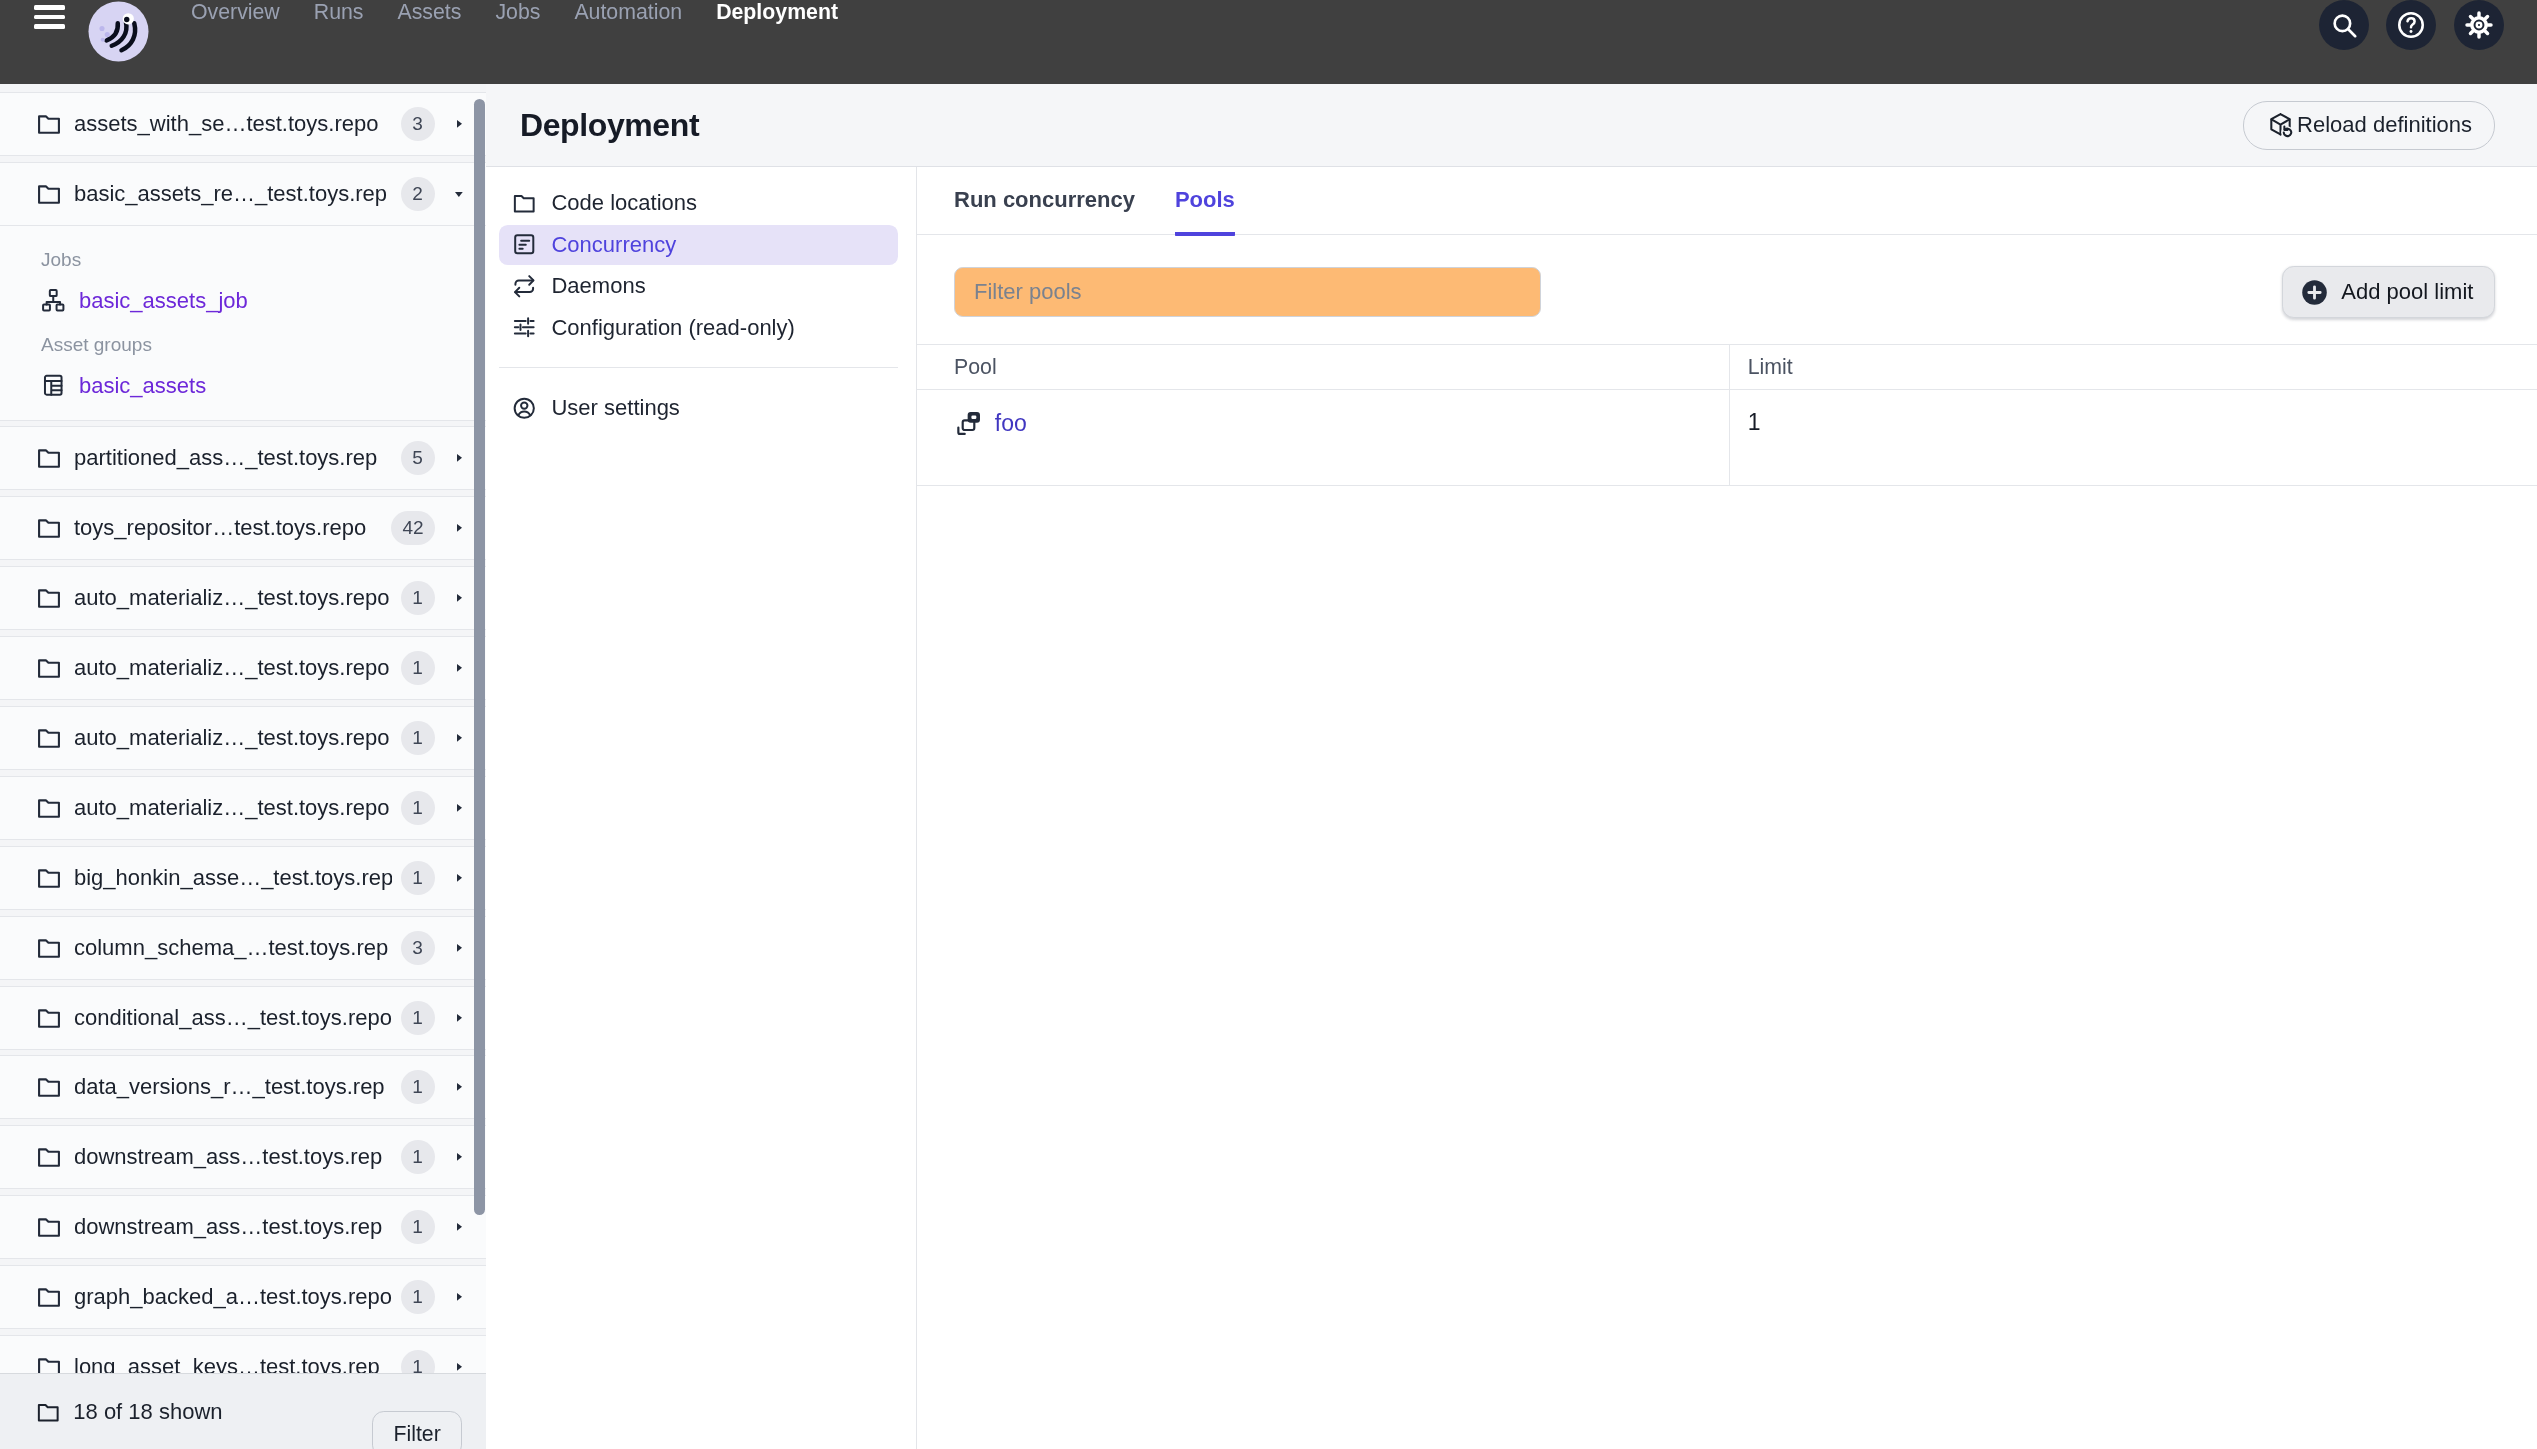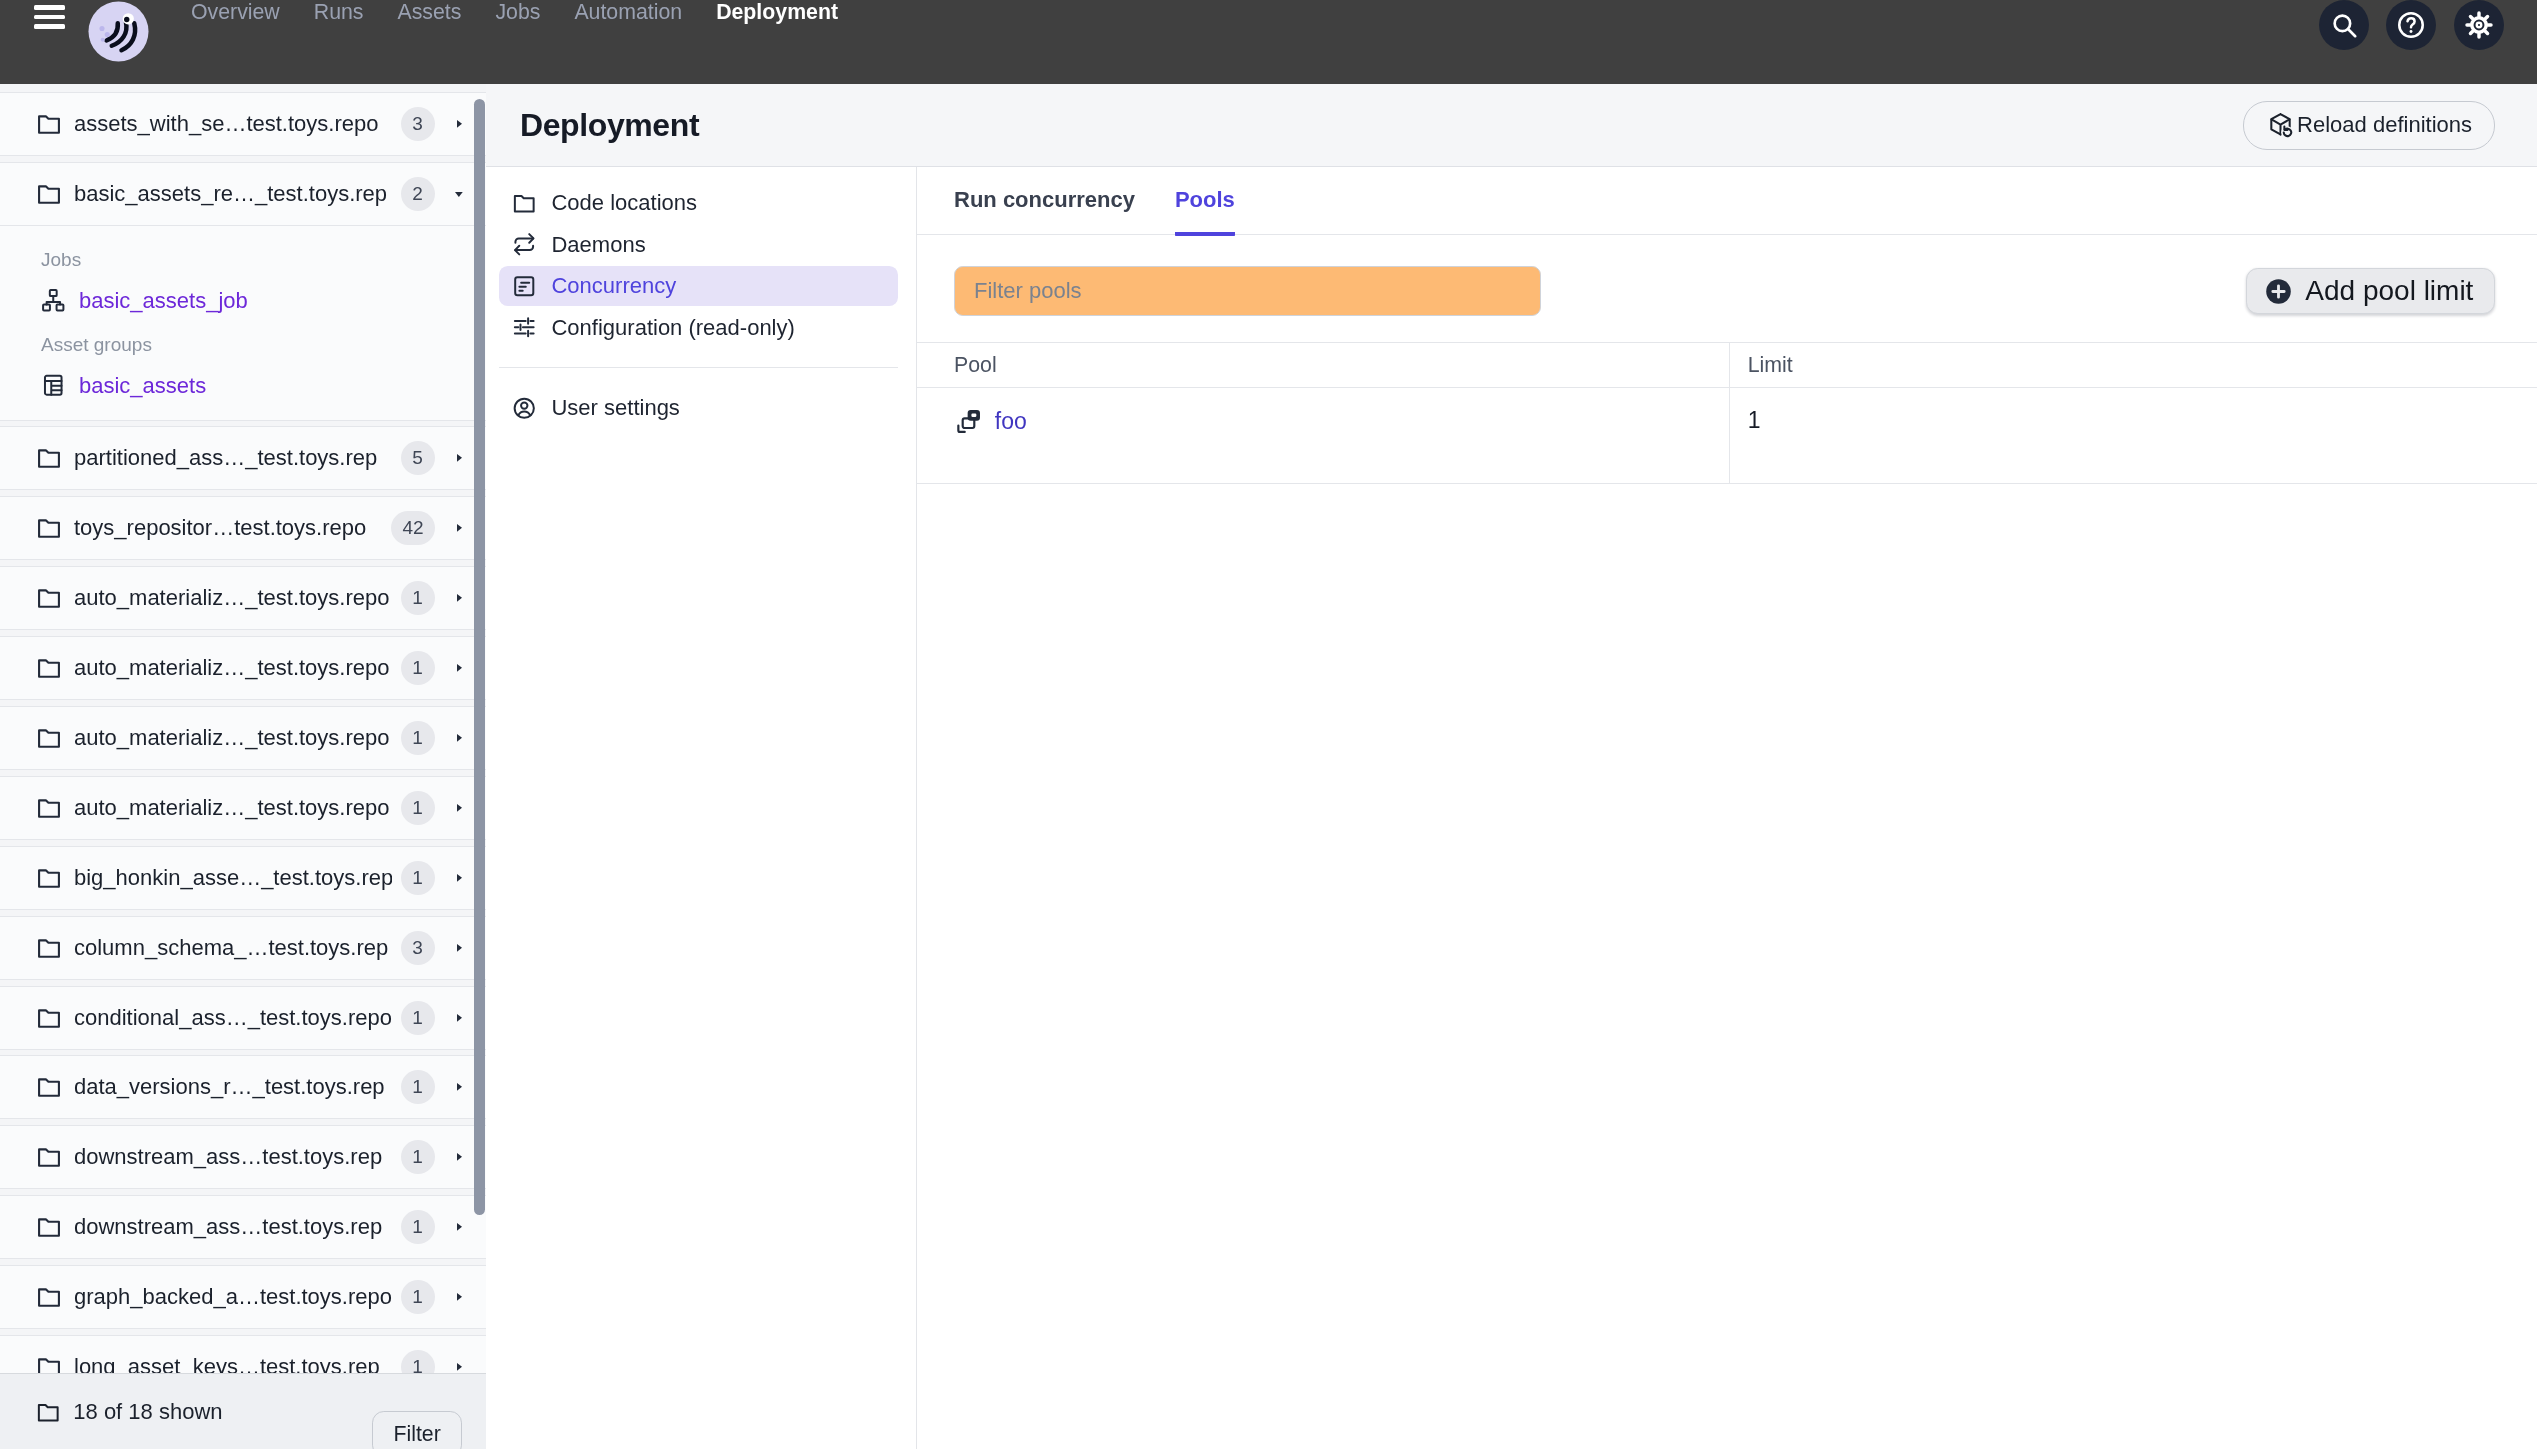--- a/index.html
+++ b/index.html
@@ -108,23 +108,23 @@
   }
   .tab.active { color:#4f43dd; border-bottom-color:#4f43dd; }
 
   .pools-toolbar { display:flex; align-items:center; margin:31px 43px 0 37px; }
   .filter-input {
     width:587px; height:50px; border:1.5px solid #cfd3da; border-radius:8.8px; background:#fdba74;
     font-size:22px; color:#1b212c; padding:0 19px; font-family:inherit; outline:none;
   }
   .filter-input::placeholder { color:#7a828f; }
   .add-pool-btn {
-    margin-left:auto; height:46px; padding:0 20.6px 0 16px; border:0.7px solid #d3d6db; border-radius:11.8px;
+    margin-left:auto; height:52px; padding:0 20.6px 0 16px; border:0.7px solid #d3d6db; border-radius:11.8px;
     background:#e9eaed; box-shadow:0 1.5px 2.9px rgba(15,23,42,0.18);
-    display:flex; align-items:center; gap:11px; font-size:28px; font-weight:500; color:#14181f;
+    display:flex; align-items:center; gap:11px; font-size:22px; font-weight:500; color:#14181f;
     font-family:inherit; cursor:pointer;
   }
   .add-pool-btn svg { width:31px; height:31px; }
 
   .pools-table { margin-top:26px; }
   .t-head {
     display:flex; height:46px; border-top:0.7px solid #e4e6ea; border-bottom:0.7px solid #e4e6ea;
   }
   .t-row { display:flex; height:96px; border-bottom:0.7px solid #e4e6ea; }
   .col-pool { width:812px; flex:0 0 auto; display:flex; align-items:center; padding-left:37px; }
@@ -507,39 +507,39 @@
       <div class="settings-nav">
         <div id="settings-nav-items">
             <div class="nav-item">
               <span style="display: inline-flex;">
                 <svg viewBox="0 0 24 24" fill="none" stroke="#232b3a" stroke-width="1.8" stroke-linecap="round" stroke-linejoin="round" class="fold">
                   <path d="M3.5 5.5h6l2 2h9v12h-17z"></path>
                 </svg>
               </span>
               <span>Code locations</span>
             </div>
+            <div class="nav-item selected">
+              <span style="display: inline-flex;">
+                <svg viewBox="0 0 24 24" fill="none" stroke="#232b3a" stroke-width="1.8" stroke-linecap="round" stroke-linejoin="round">
+                  <rect x="3.8" y="3.8" width="16.4" height="16.4" rx="2"></rect>
+                  <path d="M9.2 8.9h7.3M7.6 12.5h5.8M7.6 16h3"></path>
+                </svg>
+              </span>
+              <span>Concurrency</span>
+            </div>
             <div class="nav-item">
               <span style="display: inline-flex;">
                 <svg viewBox="0 0 24 24" fill="none" stroke="#232b3a" stroke-width="1.8" stroke-linecap="round" stroke-linejoin="round">
                   <path d="M16.5 2.8l3.9 3.9-3.9 3.9"></path>
                   <path d="M20 6.7H7a3 3 0 0 0-3 3v1"></path>
                   <path d="M7.5 21.2l-3.9-3.9 3.9-3.9"></path>
                   <path d="M4 17.3h13a3 3 0 0 0 3-3v-1"></path>
                 </svg>
               </span>
               <span>Daemons</span>
-            </div>
-            <div class="nav-item selected">
-              <span style="display: inline-flex;">
-                <svg viewBox="0 0 24 24" fill="none" stroke="#232b3a" stroke-width="1.8" stroke-linecap="round" stroke-linejoin="round">
-                  <rect x="3.8" y="3.8" width="16.4" height="16.4" rx="2"></rect>
-                  <path d="M9.2 8.9h7.3M7.6 12.5h5.8M7.6 16h3"></path>
-                </svg>
-              </span>
-              <span>Concurrency</span>
             </div>
             <div class="nav-item">
               <span style="display: inline-flex;">
                 <svg viewBox="0 0 24 24" fill="none" stroke="#232b3a" stroke-width="1.8" stroke-linecap="round" stroke-linejoin="round">
                   <path d="M3.5 6.3h9.8M17.6 6.3h2.9M15.5 3.8v5"></path>
                   <path d="M3.5 12h3.1M10.8 12h9.7M8.6 9.5v5"></path>
                   <path d="M3.5 17.7h9.8M17.6 17.7h2.9M15.5 15.2v5"></path>
                 </svg>
               </span>
               <span>Configuration (read-only)</span>

